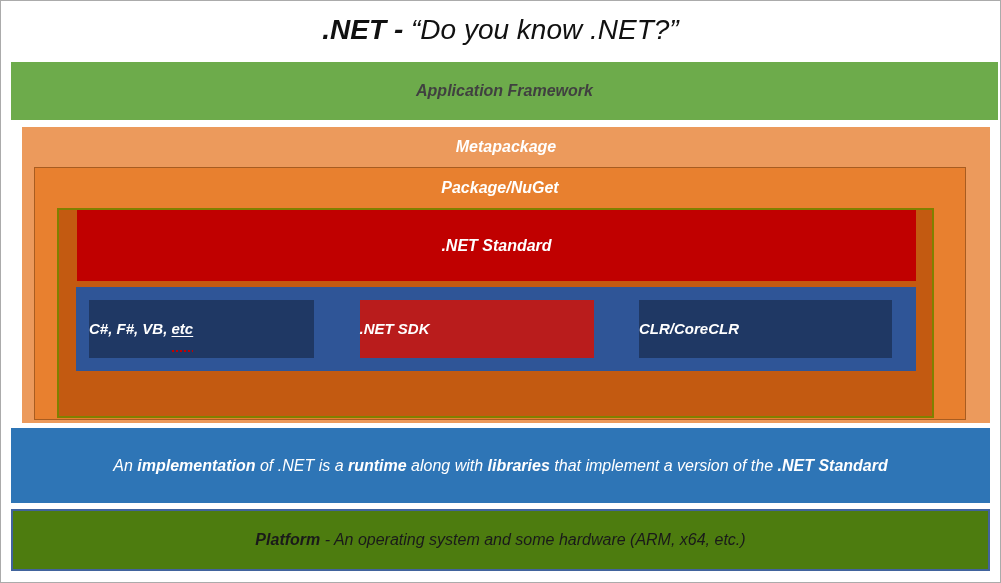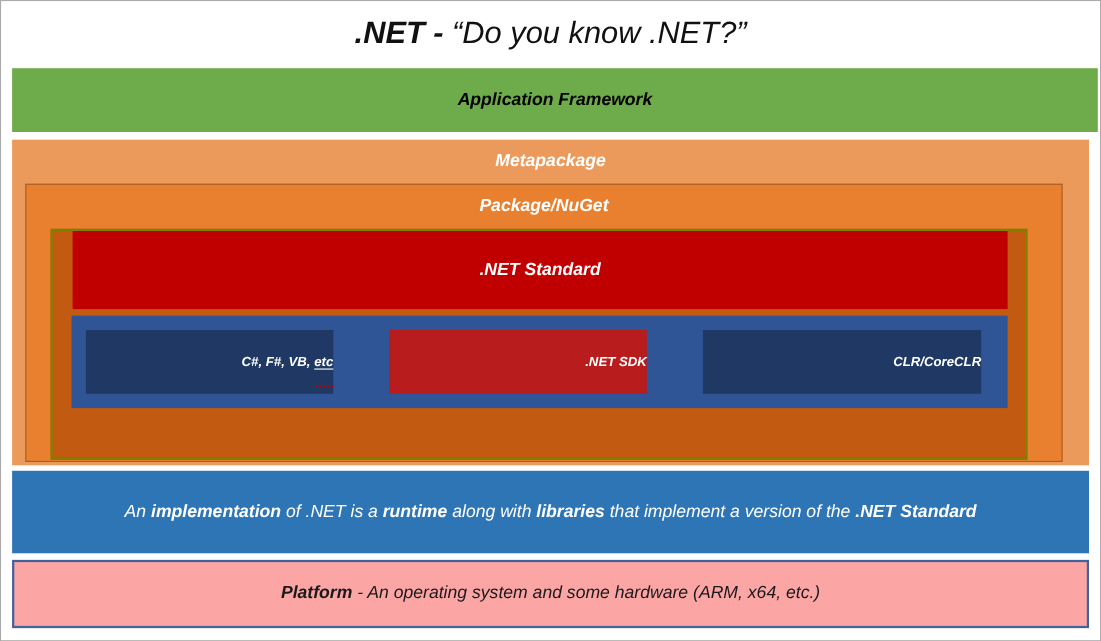--- a/index.html
+++ b/index.html
@@ -29,24 +29,24 @@
     font-weight: 700;
     color: #ffffff;
   }
   .layer-green {
     margin: 0 2px 7px 10px;
     height: 58px;
     line-height: 58px;
     text-align: center;
     font-size: 16px;
     font-weight: 700;
-    color: #000000;
+    color: #404040;
   }
   .layer-metapackage {
-    margin: 0 10px 5px 10px;
+    margin: 0 10px 5px 21px;
     height: 296px;
   }
   .layer-package {
     margin: 0 24px 0 12px;
     height: 253px;
     border: 1px solid #a85c20;
   }
   .layer-library {
     margin: 0 31px 0 22px;
     height: 210px;
@@ -65,22 +65,22 @@
     margin: 0 16px 0 17px;
     height: 84px;
     display: flex;
     align-items: center;
     justify-content: space-between;
     padding: 0 24px 0 13px;
   }
   .runtime-item {
     height: 58px;
     line-height: 58px;
-    text-align: right;
-    font-size: 12px;
+    text-align: left;
+    font-size: 15px;
     font-weight: 700;
     color: #ffffff;
   }
   .runtime-item-1 { width: 225px; }
   .runtime-item-2 { width: 234px; }
   .runtime-item-3 { width: 253px; }
   .misspelled {
     position: relative;
     display: inline-block;
     text-decoration: underline;
@@ -142,15 +142,15 @@
 
           <div class="runtime-item runtime-item-3" style="background-color: rgb(31, 56, 100);"><span>CLR/CoreCLR</span></div>
 
         </div>
       </div>
     </div>
   </div>
 
   <div class="note-implementation" style="background-color: rgb(46, 117, 182);"><span>An </span><span class="b">implementation</span><span> of .NET is a </span><span class="b">runtime</span><span> along with </span><span class="b">libraries</span><span> that implement a version of the </span><span class="b">.NET Standard</span></div>
 
-  <div class="note-platform" style="background-color: #fca5a5; border-color: rgb(65, 99, 156);"><span class="b">Platform</span><span> - An operating system and some hardware (ARM, x64, etc.)</span></div>
+  <div class="note-platform" style="background-color: #4d7c0f; border-color: rgb(65, 99, 156);"><span class="b">Platform</span><span> - An operating system and some hardware (ARM, x64, etc.)</span></div>
 
 </div>
 
 </body></html>

